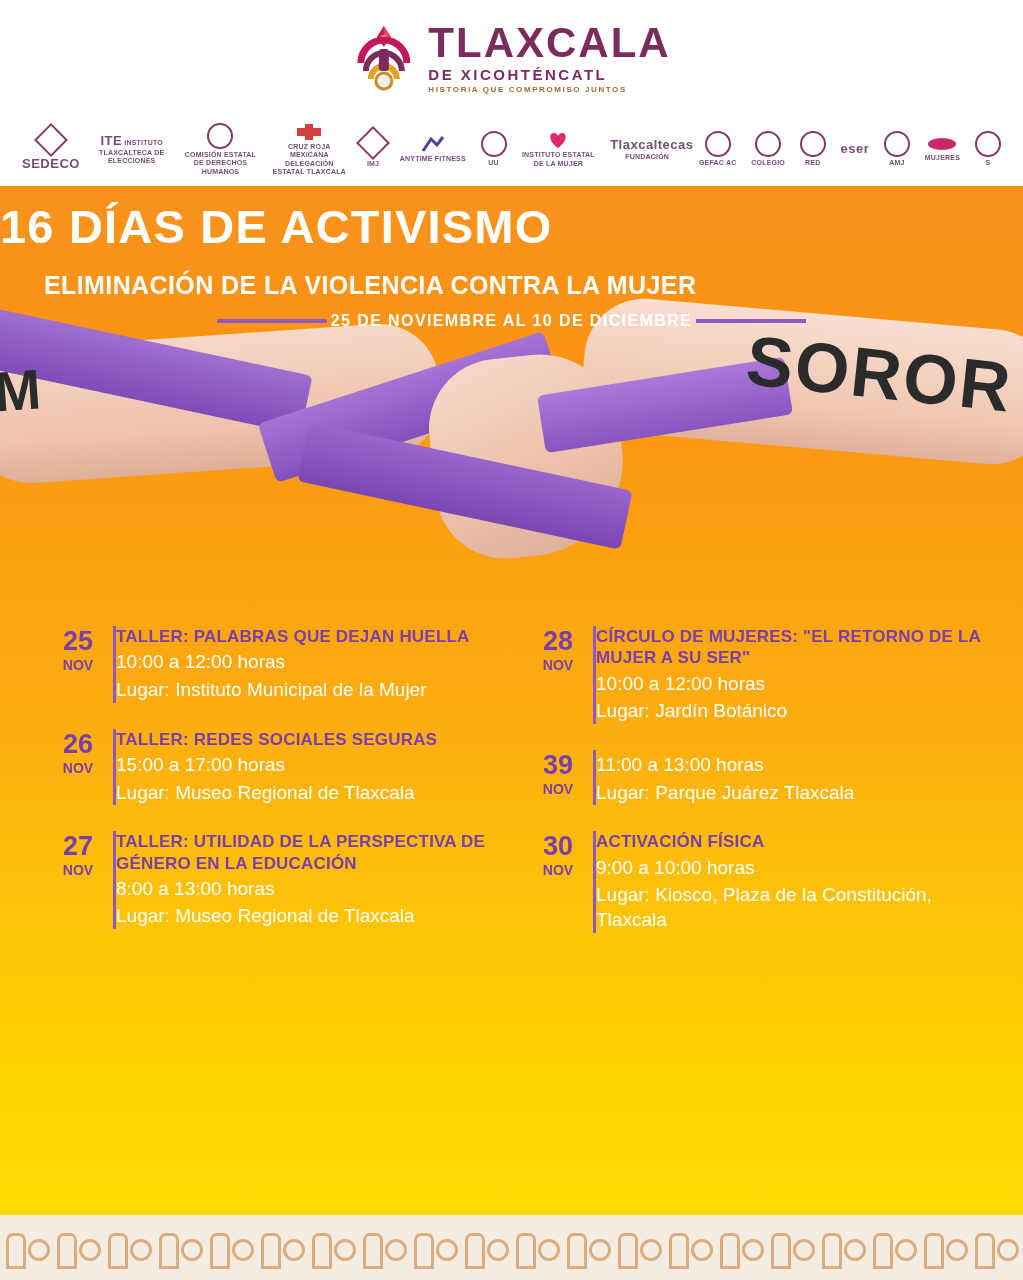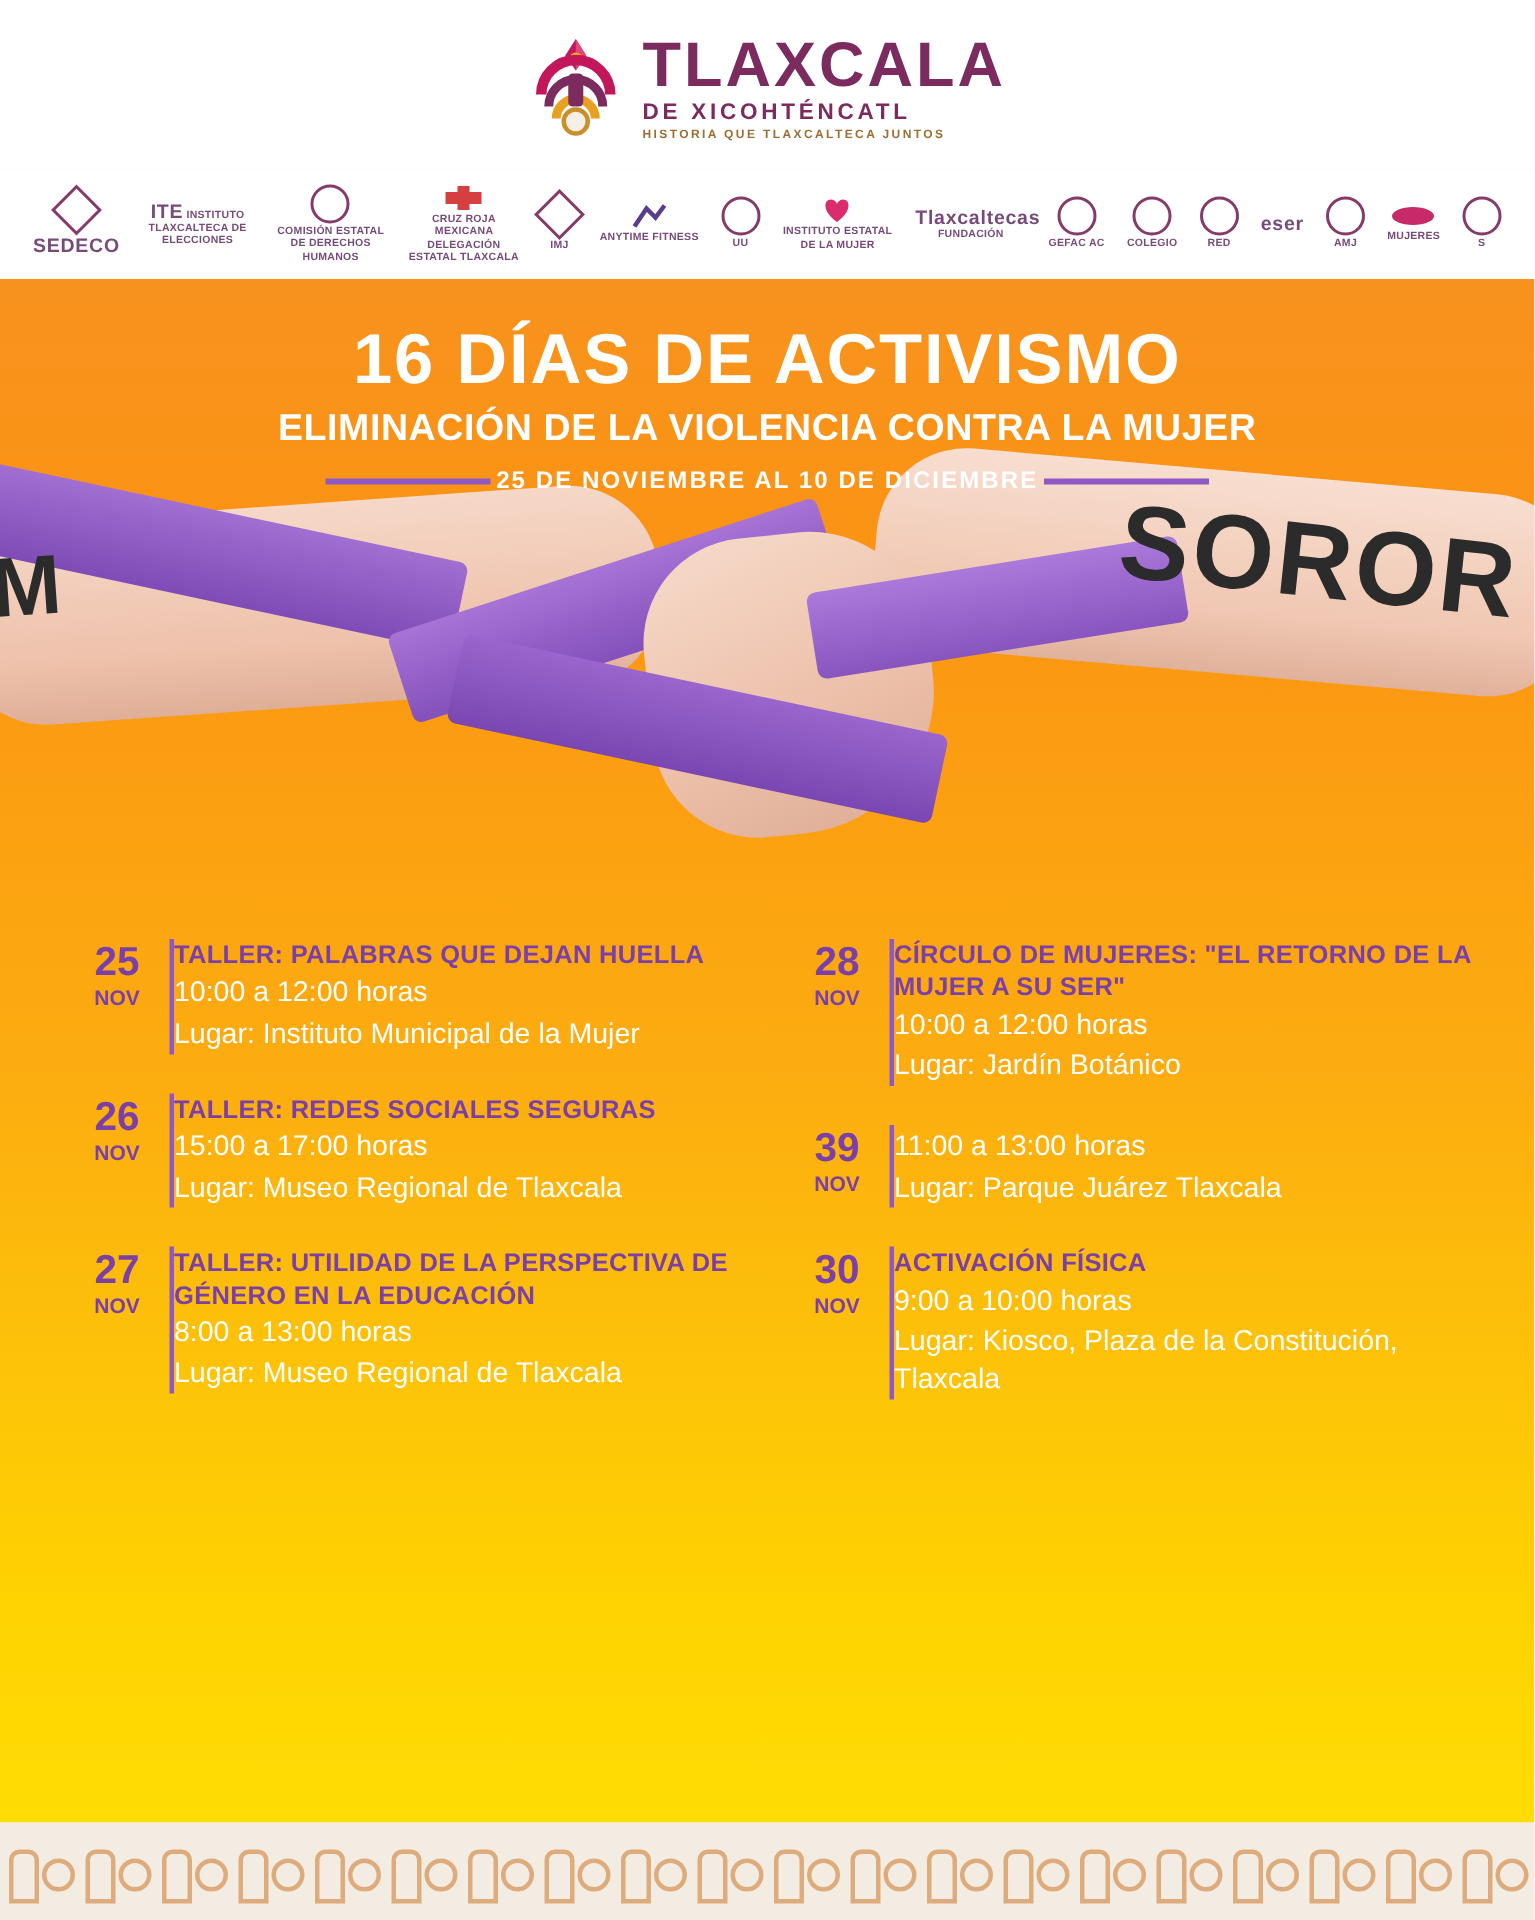--- a/index.html
+++ b/index.html
@@ -204,38 +204,39 @@
     top: 172px;
     font-size: 56px;
     font-weight: bold;
     color: #2b2b2b;
     transform: rotate(-4deg);
   }
 
   
   .title-block {
     position: absolute;
-    top: 28px; left: 0;
-    width: 1023px;
-    text-align: center;
+    top: 16px; left: 0;
+    width: 1023px;
+    text-align: left;
     z-index: 5;
   }
   .title-main {
     font-size: 47px;
     font-weight: bold;
     color: #ffffff;
     letter-spacing: 1.2px;
     line-height: 1.05;
   }
   .title-sub {
     font-size: 25px;
     font-weight: bold;
     color: #ffffff;
     letter-spacing: 0.4px;
-    margin-top: 8px;
+    margin-top: 20px;
+    padding-left: 44px;
   }
   .title-dates-wrap {
     display: flex;
     align-items: center;
     justify-content: center;
     gap: 4px;
     margin-top: 12px;
   }
   .title-dates-wrap .rule {
     width: 110px;
@@ -388,21 +389,21 @@
           <path d="M8 40 A23 23 0 0 1 54 40" fill="none" stroke="#c2185b" stroke-width="7"></path>
           <path d="M13 48 A18 18 0 0 1 49 48" fill="none" stroke="#7b2b5e" stroke-width="6"></path>
           <path d="M18 56 A13 13 0 0 1 44 56" fill="none" stroke="#e8a020" stroke-width="6"></path>
           <rect x="26" y="26" width="10" height="22" rx="3" fill="#7b2b5e"></rect>
           <circle cx="31" cy="58" r="8" fill="#f6efe6" stroke="#c98f2a" stroke-width="3"></circle>
         </svg>
       </div>
       <div class="gov-text">
         <div class="t1">TLAXCALA</div>
         <div class="t2">DE XICOHTÉNCATL</div>
-        <div class="t3">HISTORIA QUE TLAXCALTECA JUNTOS</div>
+        <div class="t3">HISTORIA QUE COMPROMISO JUNTOS</div>
       </div>
     </div>
   </div>
 
   <div class="sponsor-strip">
     <div class="sponsor">
       <span class="mark sp-sq"></span>
       <span class="sp-big">SEDECO</span>
     </div>
     <div class="sponsor">

